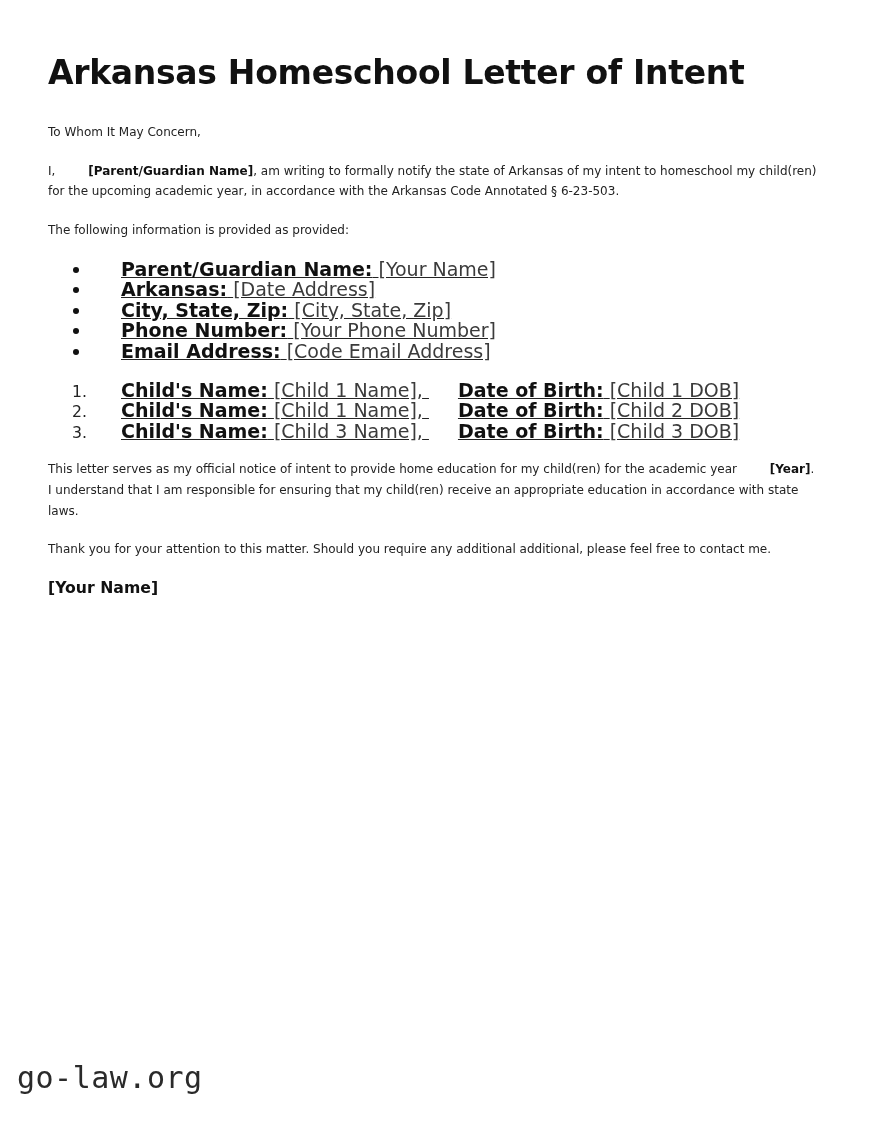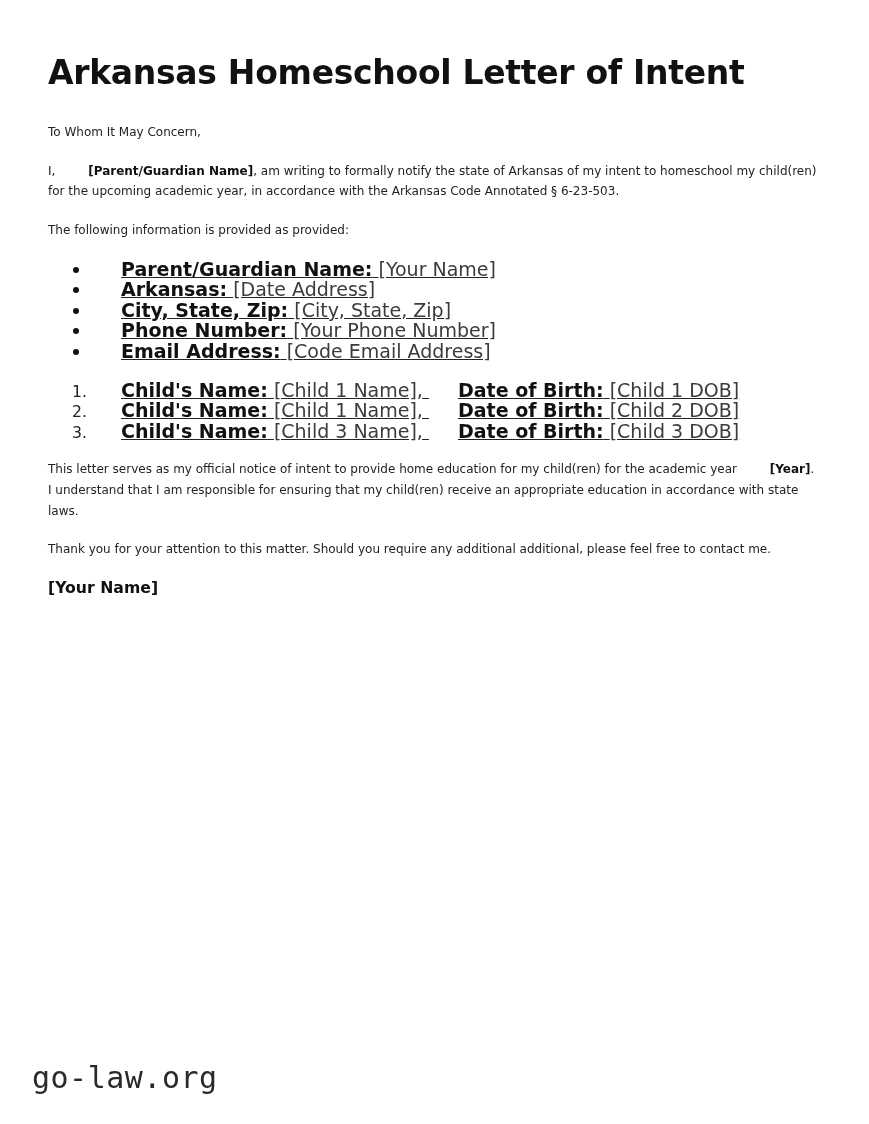--- a/index.html
+++ b/index.html
@@ -102,21 +102,21 @@
   .signature-name {
     font-size: 15.7px;
     line-height: 20.6px;
     font-weight: bold;
     color: #111111;
     margin: 18px 0 0 0;
   }
 
   .watermark {
     position: absolute;
-    left: 32px;
+    left: 17px;
     top: 1060px;
     font-family: "DejaVu Sans Mono", monospace;
     font-size: 30px;
     letter-spacing: 0.5px;
     color: #2a2a2a;
     white-space: nowrap;
   }
 </style>
 </head>
 <body>

